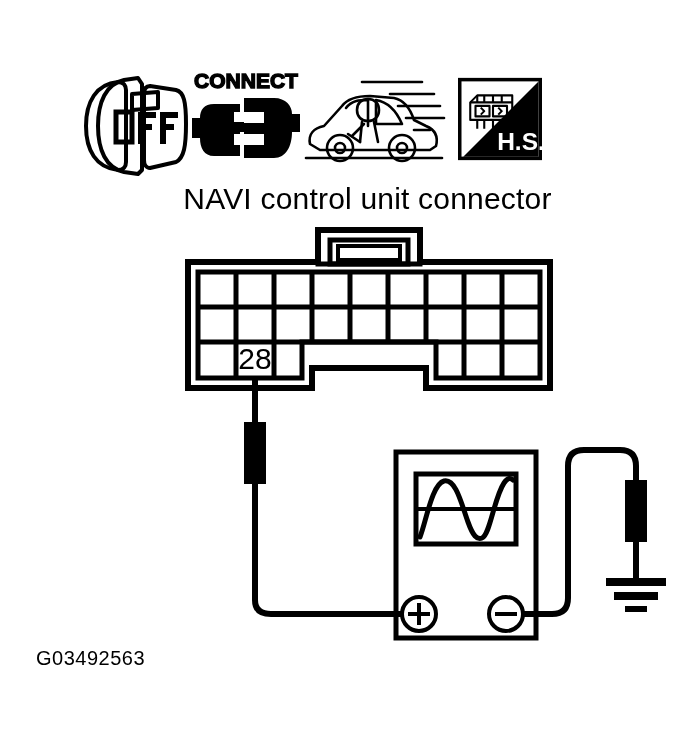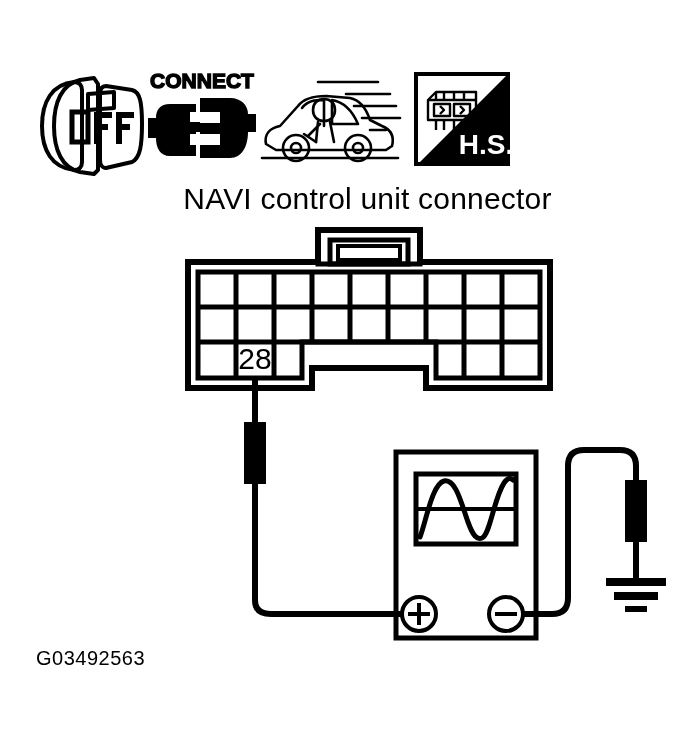--- a/index.html
+++ b/index.html
@@ -23,25 +23,26 @@
   
   .icon-strip {
     position: absolute;
     left: 0;
     top: 0;
     width: 679px;
     height: 180px;
   }
   .icon-box {
     position: absolute;
+    margin-left: 44px;
   }
   #icon-ign-off  { left: 36px;  top: 74px;  width: 112px; height: 104px; }
   #icon-connect  { left: 146px; top: 66px;  width: 112px; height: 106px; }
   #icon-vehicle  { left: 258px; top: 72px;  width: 148px; height: 100px; }
-  #icon-hs       { left: 414px; top: 72px;  width: 96px;  height: 94px; }
+  #icon-hs       { left: 414px; top: 72px;  width: 84px;  height: 94px; }
 
   .icon-box svg { display: block; width: 100%; height: 100%; }
 
   
   #caption {
     position: absolute;
     left: 0;
     top: 182px;
     width: 679px;
     text-align: center;

